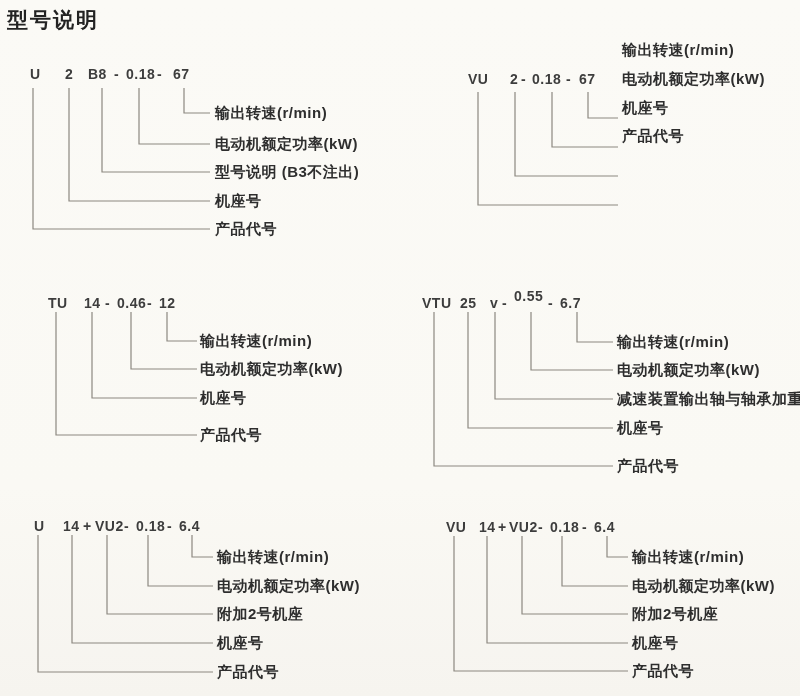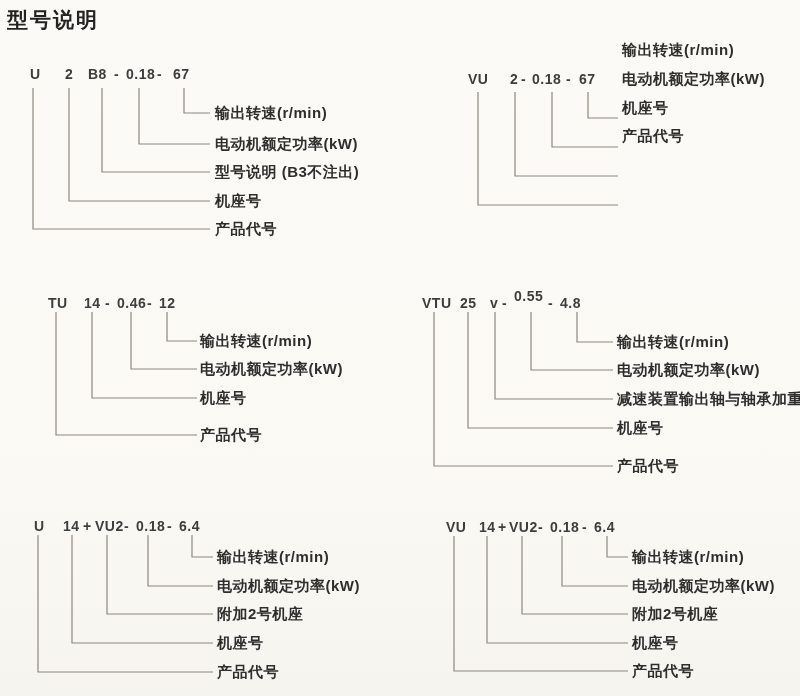--- a/index.html
+++ b/index.html
@@ -123,21 +123,21 @@
     <span class="callout" style="left:200px;top:427px">产品代号</span>
   </div>
 
   <div>
     <span class="code-part" style="left:422px;top:295px">VTU</span>
     <span class="code-part" style="left:460px;top:295px">25</span>
     <span class="code-part" style="left:490px;top:295px">v</span>
     <span class="code-part" style="left:502px;top:295px">-</span>
     <span class="code-part" style="left:514px;top:288px">0.55</span>
     <span class="code-part" style="left:548px;top:295px">-</span>
-    <span class="code-part" style="left:560px;top:295px">4.8</span>
+    <span class="code-part" style="left:560px;top:295px">6.7</span>
     <span class="callout" style="left:617px;top:334px">输出转速(r/min)</span>
     <span class="callout" style="left:617px;top:362px">电动机额定功率(kW)</span>
     <span class="callout" style="left:617px;top:391px">减速装置输出轴与轴承加重</span>
     <span class="callout" style="left:617px;top:420px">机座号</span>
     <span class="callout" style="left:617px;top:458px">产品代号</span>
   </div>
 
   <div>
     <span class="code-part" style="left:34px;top:518px">U</span>
     <span class="code-part" style="left:63px;top:518px">14</span>

